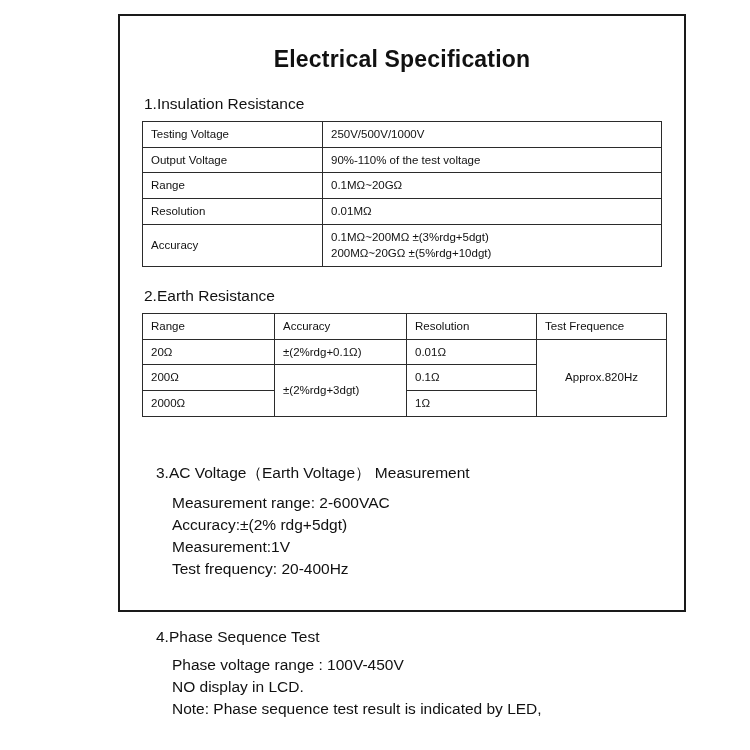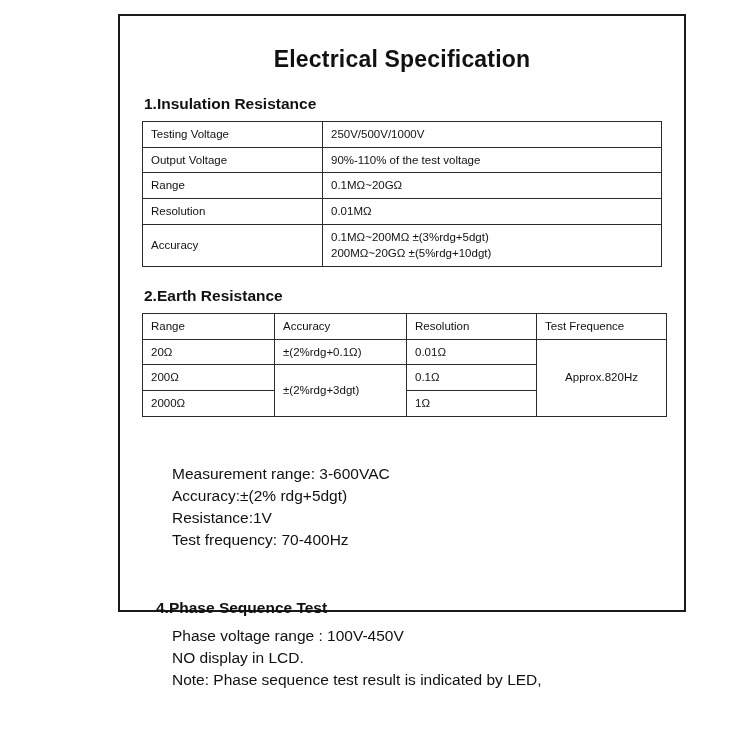--- a/index.html
+++ b/index.html
@@ -34,21 +34,21 @@
     font-size: 23px;
     font-weight: bold;
     color: #111111;
     letter-spacing: 0.2px;
     margin: 12px 0 22px 0;
   }
   .section-heading {
     font-size: 15.5px;
     color: #111111;
     margin: 0 0 8px 2px;
-    font-weight: bold;
+    font-weight: normal;
   }
   .section-heading.indented {
     margin-left: 14px;
   }
   table.spec {
     border-collapse: collapse;
     width: 100%;
     margin-bottom: 20px;
     table-layout: fixed;
   }
@@ -143,25 +143,26 @@
         </tr>
         <tr>
           <td>2000Ω</td>
           <td>1Ω</td>
         </tr>
       </tbody>
     </table>
 
     <div class="gap-mid"></div>
 
+    <div class="section-heading indented">3.AC Voltage（Earth Voltage）  Measurement</div>
     <div class="block">
-      <div class="line">Measurement range: 3-600VAC</div>
+      <div class="line">Measurement range: 2-600VAC</div>
       <div class="line">Accuracy:±(2% rdg+5dgt)</div>
-      <div class="line">Resistance:1V</div>
-      <div class="line">Test frequency: 70-400Hz</div>
+      <div class="line">Measurement:1V</div>
+      <div class="line">Test frequency: 20-400Hz</div>
     </div>
 
     <div class="gap-big"></div>
 
     <div class="section-heading indented">4.Phase Sequence Test</div>
     <div class="block">
       <div class="line">Phase voltage range : 100V-450V</div>
       <div class="line">NO display in LCD.</div>
       <div class="line">Note: Phase sequence test result is indicated by LED,</div>
     </div>

